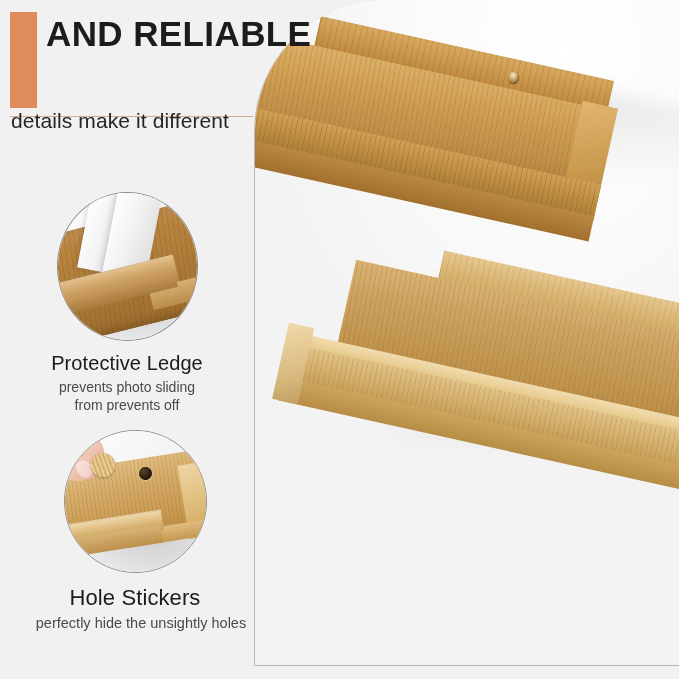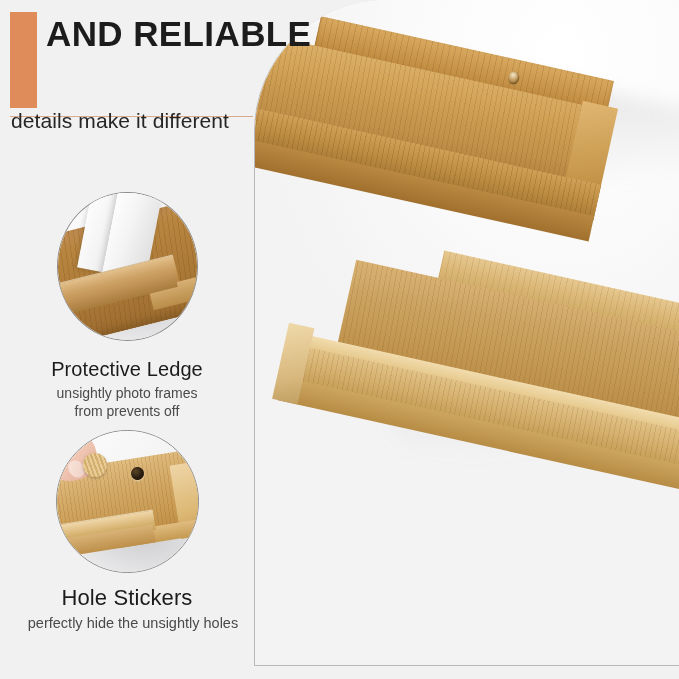--- a/index.html
+++ b/index.html
@@ -42,32 +42,32 @@
     margin:0 auto;
     border-radius:50%;
     border:1px solid #8d8d8d;
     overflow:hidden;
     background:#f4f4f4;
   }
   .feature .ftitle{
     text-align:center;
     color:#1b1b1b;
     font-size:20px;
-    margin-top:17px;
+    margin-top:11px;
     letter-spacing:0.1px;
   }
   .feature .fsub{
     text-align:center;
     color:#4a4a4a;
     font-size:14px;
     line-height:18px;
     margin-top:3px;
   }
   #feature-ledge{top:192px;}
-  #feature-stickers{top:430px;}
+  #feature-stickers{top:430px;padding-left:8px;}
   #feature-stickers .circle{width:141px;height:141px;}
   #feature-stickers .ftitle{font-size:22px;margin-top:12px;}
   #feature-stickers .fsub{font-size:14.5px;margin-left:12px;}
 
   
   .scene{position:absolute;inset:0;}
   .scene .wall{position:absolute;inset:0;background:linear-gradient(135deg,#fdfdfd 0%,#f2f2f3 55%,#e6e6e8 100%);}
 
   
   .c1-top{
@@ -355,21 +355,21 @@
         </div>
         <div class="c1-frame2"></div>
         <div class="c1-frame"></div>
         <div class="c1-edge"></div>
         <div class="c1-lip"></div>
         <div class="c1-lipface"></div>
       </div>
     </div>
     <div class="ftitle">Protective Ledge</div>
     <div class="fsub">
-      <span>unsightly photo frames</span><br>
+      <span>prevents photo sliding</span><br>
       <span>from prevents off</span>
     </div>
   </div>
 
   <div class="feature" id="feature-stickers">
     <div class="circle">
       <div class="scene">
         <div class="wall"></div>
         <div class="c2-shadow"></div>
         <div class="c2-board">

